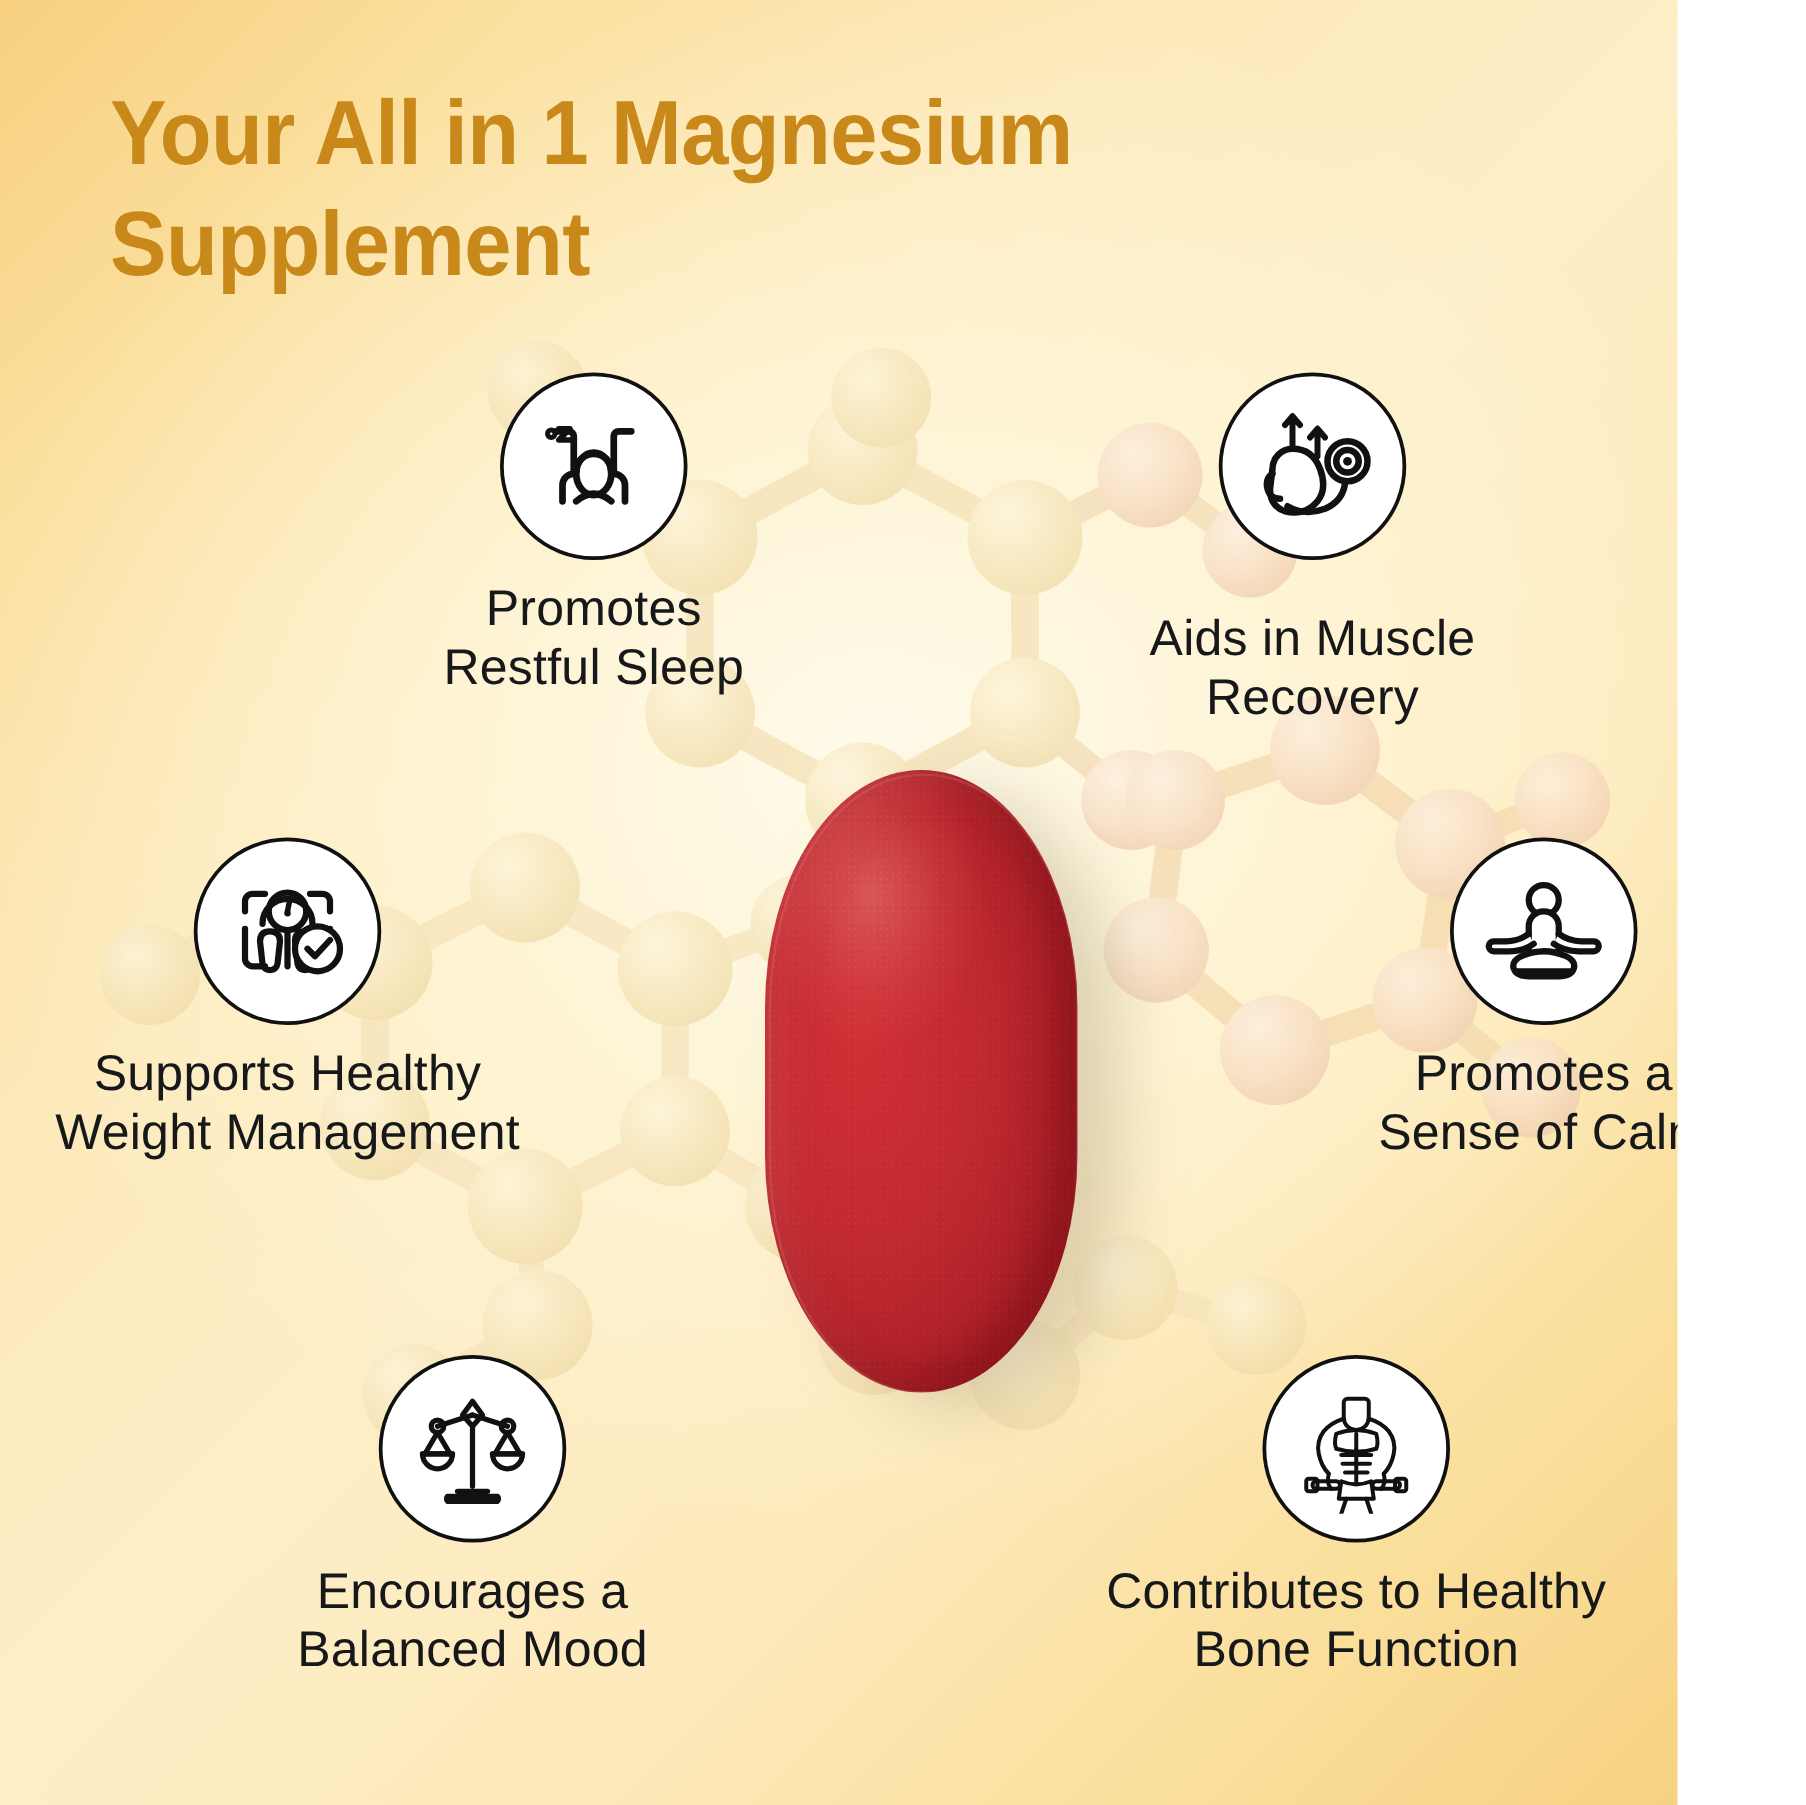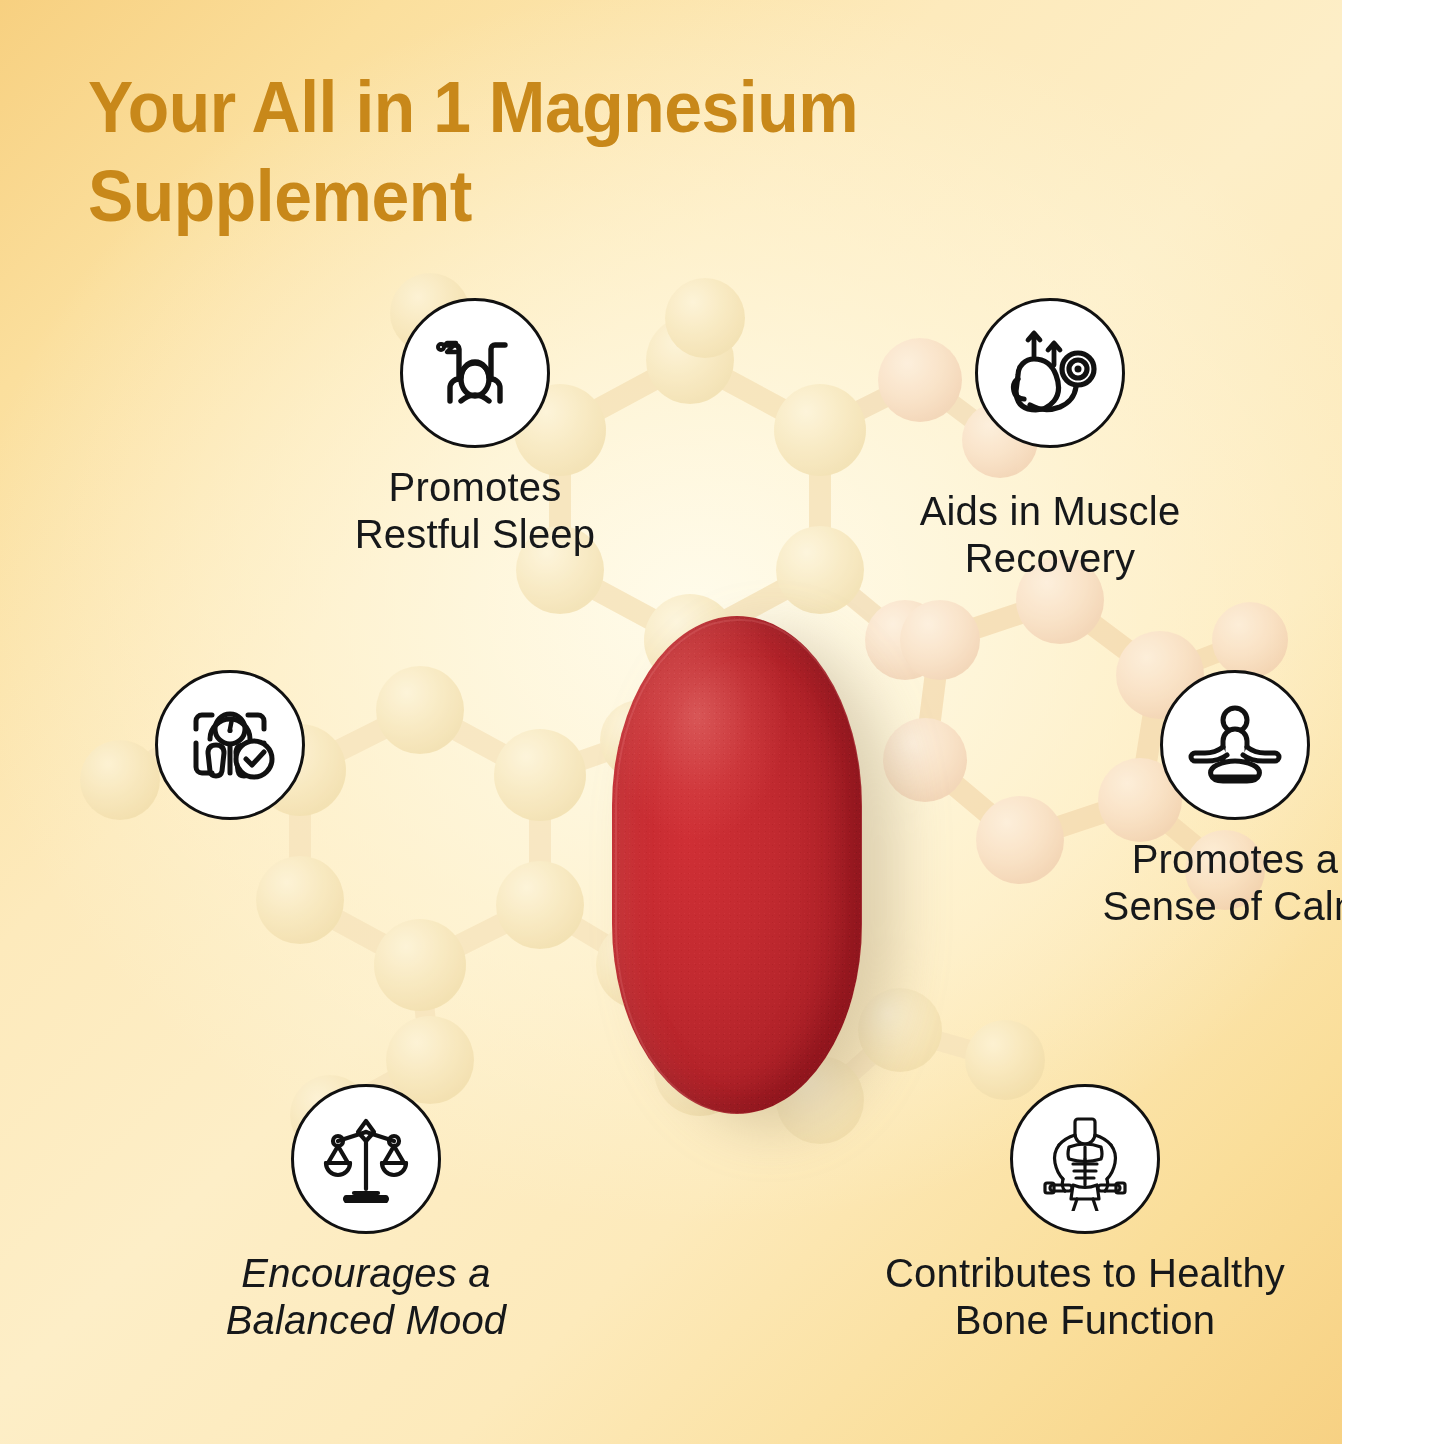--- a/index.html
+++ b/index.html
@@ -128,21 +128,21 @@
     text-align: center;
     letter-spacing: 0.2px;
     white-space: pre-line;
   }
 
   
   #benefit-sleep   { left: 245px;  top: 298px; }
   #benefit-muscle  { left: 820px;  top: 298px; gap: 24px; }
   #benefit-weight  { left: 0px;    top: 670px; }
   #benefit-calm    { left: 1005px; top: 670px; }
-  #benefit-mood    { left: 136px;  top: 1084px; font-style: italic; }
+  #benefit-mood    { left: 148px;  top: 1084px; }
   #benefit-bone    { left: 855px;  top: 1084px; justify-content: center; }
 </style>
 </head>
 <body>
 
 <div id="poster">
 
   <svg id="molecule-watermark" viewBox="0 0 1445 1444" xmlns="http://www.w3.org/2000/svg" aria-hidden="true">
     <defs>
       <radialGradient id="atomGrad" cx="35%" cy="30%" r="72%">
@@ -302,20 +302,22 @@
 
         <path d="M38 52 q8 0 8 8 l-2 18 q-1 5 -6 5 q-5 0 -6 -5 l-2 -18 q0 -8 8 -8 z"></path>
         <path d="M66 52 q8 0 8 8 l-2 18 q-1 5 -6 5 q-5 0 -6 -5 l-2 -18 q0 -8 8 -8 z"></path>
 
         <path d="M52 52 v28"></path>
 
         <circle cx="76" cy="66" r="18" fill="#fff"></circle>
         <path d="M68 66 l6 6 l12 -13" stroke-width="5"></path>
       </svg>
     </div>
+    <div class="benefit-label">Supports Healthy
+Weight Management</div>
   </div>
 
   <div class="benefit" id="benefit-calm">
     <div class="icon-circle">
       <svg width="104" height="104" viewBox="0 0 104 104" fill="none" stroke="#111" stroke-width="5" stroke-linecap="round" stroke-linejoin="round" xmlns="http://www.w3.org/2000/svg">
 
         <circle cx="52" cy="27" r="12" fill="#fff"></circle>
 
         <path d="M40 48 a12 12 0 0 1 24 0 v22 h-24 z" fill="#fff"></path>
 

